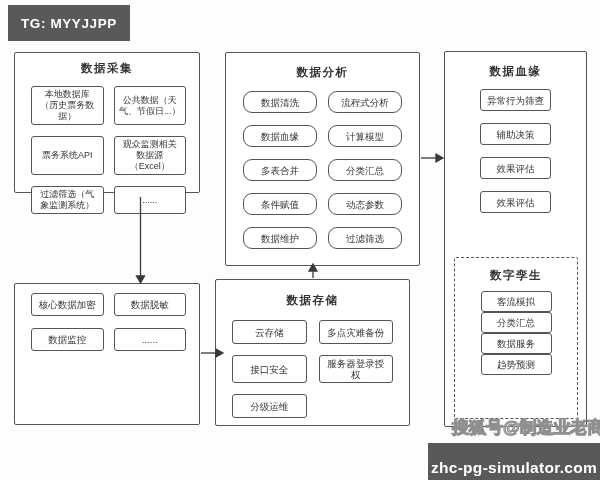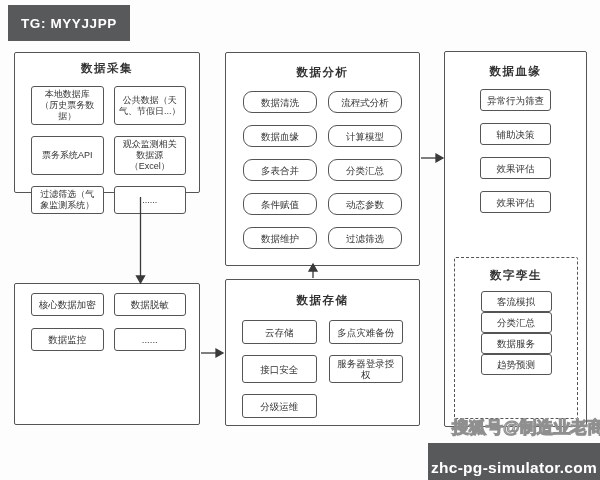--- a/index.html
+++ b/index.html
@@ -10,21 +10,21 @@
   .badge{
     position:absolute;background:#58595b;color:#fff;display:flex;
     align-items:center;justify-content:center;font-weight:700;
   }
   #tg-badge{left:8px;top:5px;height:20px;padding:8px 13px;font-size:13.5px;letter-spacing:.6px;}
   #site-badge{left:428px;top:443px;width:172px;height:50px;font-size:15.5px;letter-spacing:.3px;}
   .panel{position:absolute;border:1.5px solid #555;border-radius:2px;background:#fff;box-sizing:border-box;}
   #p-collection{left:14px;top:52px;width:186px;height:141px;}
   #p-transmission{left:14px;top:283px;width:186px;height:142px;}
   #p-analysis{left:225px;top:52px;width:195px;height:214px;}
-  #p-storage{left:225px;top:279px;width:195px;height:147px;}
+  #p-storage{left:215px;top:279px;width:195px;height:147px;}
   #p-application{left:444px;top:51px;width:143px;height:376px;}
   .panel-title{text-align:center;font-size:11.5px;font-weight:600;letter-spacing:1.5px;color:#333;}
   #p-collection .panel-title{margin-top:8px;}
   #p-transmission .panel-title{margin-top:12px;}
   #p-analysis .panel-title{margin-top:12px;}
   #p-storage .panel-title{margin-top:13px;}
   #p-application .panel-title{margin-top:12px;}
   .chip{
     display:flex;align-items:center;justify-content:center;text-align:center;
     border:1.2px solid #555;border-radius:3px;background:#fff;color:#333;

